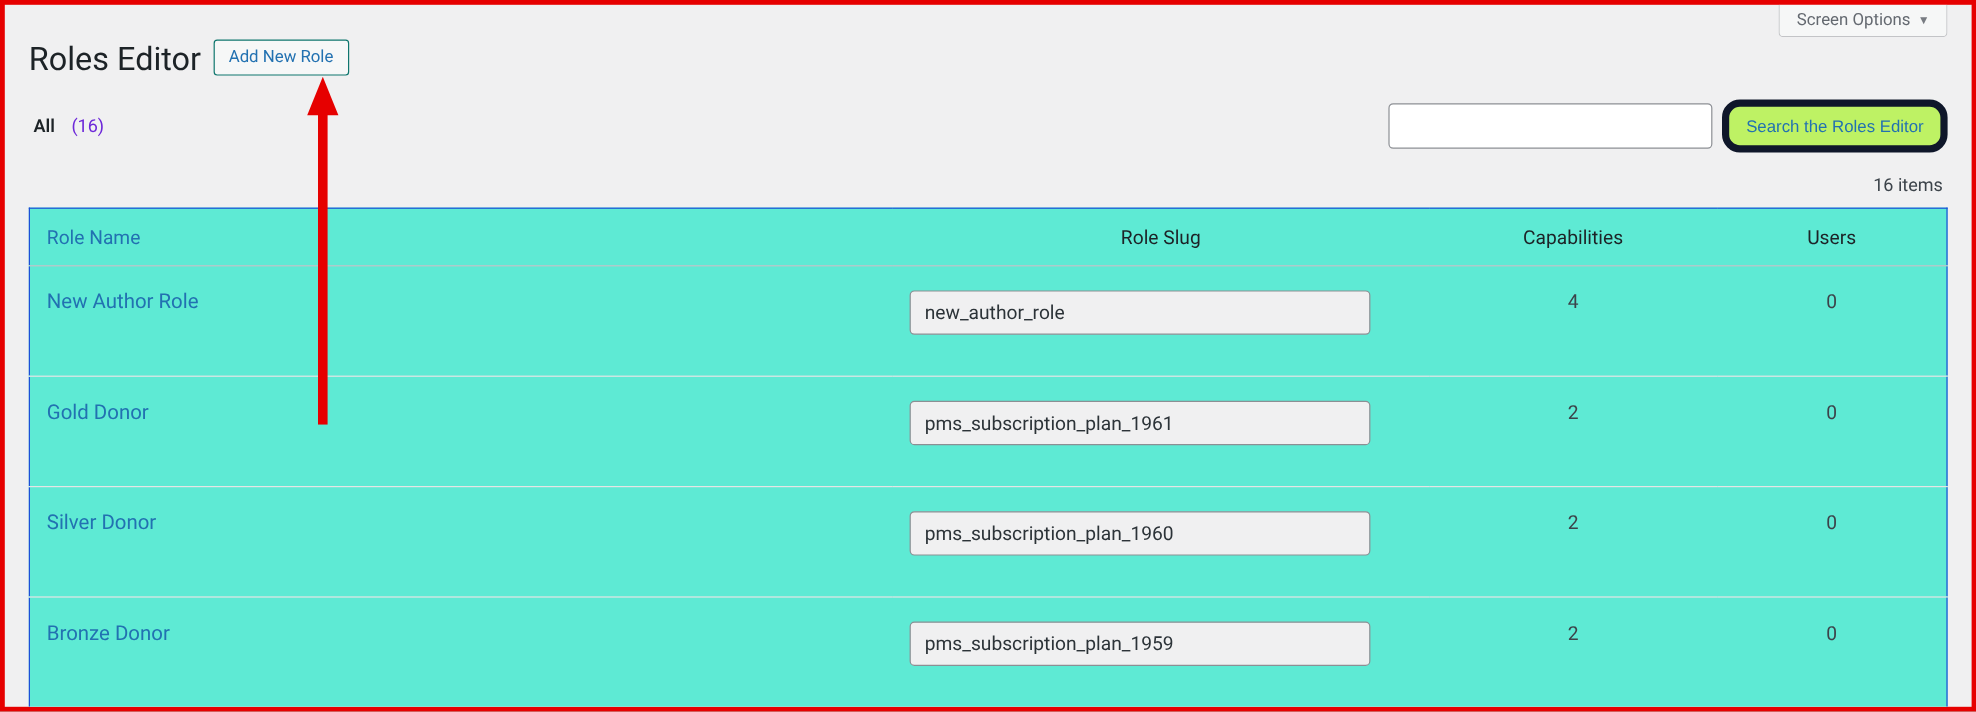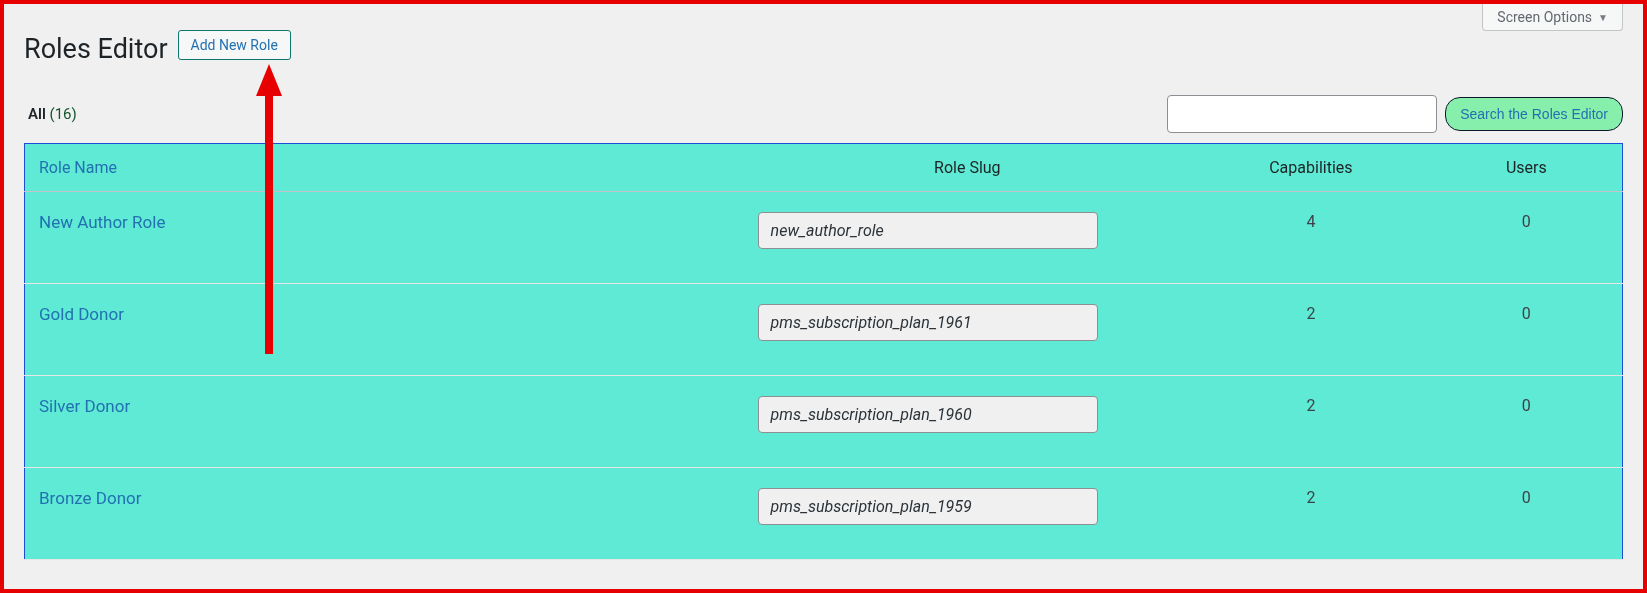--- a/index.html
+++ b/index.html
@@ -39,24 +39,24 @@
     }
     .screen-options-tab .triangle {
       font-size: 10px;
       color: #787c82;
     }
     .wrap {
       padding: 10px 20px 0 20px;
     }
     .header-row {
       display: flex;
-      align-items: flex-start;
+      align-items: center;
       gap: 10px;
       margin-top: 18px;
-      margin-bottom: 28px;
+      margin-bottom: 16px;
     }
     h1.page-title {
       font-size: 27px;
       font-weight: 400;
       color: #1d2327;
       line-height: 1.3;
     }
     .page-title-action {
       display: inline-block;
       padding: 6px 12px;
@@ -79,42 +79,43 @@
     .subsubsub {
       font-size: 15px;
       color: #646970;
       padding-left: 4px;
     }
     .subsubsub .label {
       font-weight: 600;
       color: #1d2327;
     }
     .subsubsub .count {
-      color: #14532d;
+      color: #6d28d9;
+      margin-left: 10px;
     }
     .search-box {
       display: flex;
       gap: 8px;
       align-items: center;
     }
     .search-input {
       width: 270px;
       height: 38px;
       border: 1px solid #8c8f94;
       border-radius: 4px;
       padding: 0 10px;
       font-size: 14px;
       background: #fff;
     }
     .search-button {
       padding: 8px 14px;
-      border: 1px solid #0f172a;
+      border: 6px solid #0f172a;
       border-radius: 15px;
       color: #2271b1;
-      background: #86efac;
+      background: #bef264;
       font-size: 14px;
       cursor: pointer;
     }
     .tablenav {
       display: flex;
       justify-content: flex-end;
       font-size: 15px;
       color: #3c434a;
       padding: 8px 4px 10px 0;
     }
@@ -148,28 +149,27 @@
       font-size: 16px;
     }
     td.role-name a {
       color: #2271b1;
       font-weight: 400;
       text-decoration: none;
       font-size: 17px;
     }
     .slug-box {
       display: inline-block;
-      width: 340px;
+      width: 384px;
       border: 1px solid #8c8f94;
       background: #f0f0f1;
       border-radius: 4px;
       padding: 8px 12px;
       font-size: 16px;
       color: #2c3338;
-      font-style: italic;
     }
     td.center {
       text-align: center;
       color: #3c434a;
     }
     .col-name { width: 45%; }
     .col-slug { width: 28%; }
     .col-cap { width: 15%; }
     .col-users { width: 12%; }
 
@@ -203,20 +203,23 @@
       <div class="subsubsub">
         <span class="label">All</span>
         <span class="count">(16)</span>
       </div>
       <div class="search-box">
         <input type="text" class="search-input" value="" style="">
         <button class="search-button">Search the Roles Editor</button>
       </div>
     </div>
 
+    <div class="tablenav">
+      <span>16 items</span>
+    </div>
 
     <table class="wp-list-table">
       <thead>
         <tr>
           <th class="col-name"><span>Role Name</span></th>
           <th class="col-slug static"><span>Role Slug</span></th>
           <th class="col-cap static center"><span>Capabilities</span></th>
           <th class="col-users static center"><span>Users</span></th>
         </tr>
       </thead>

